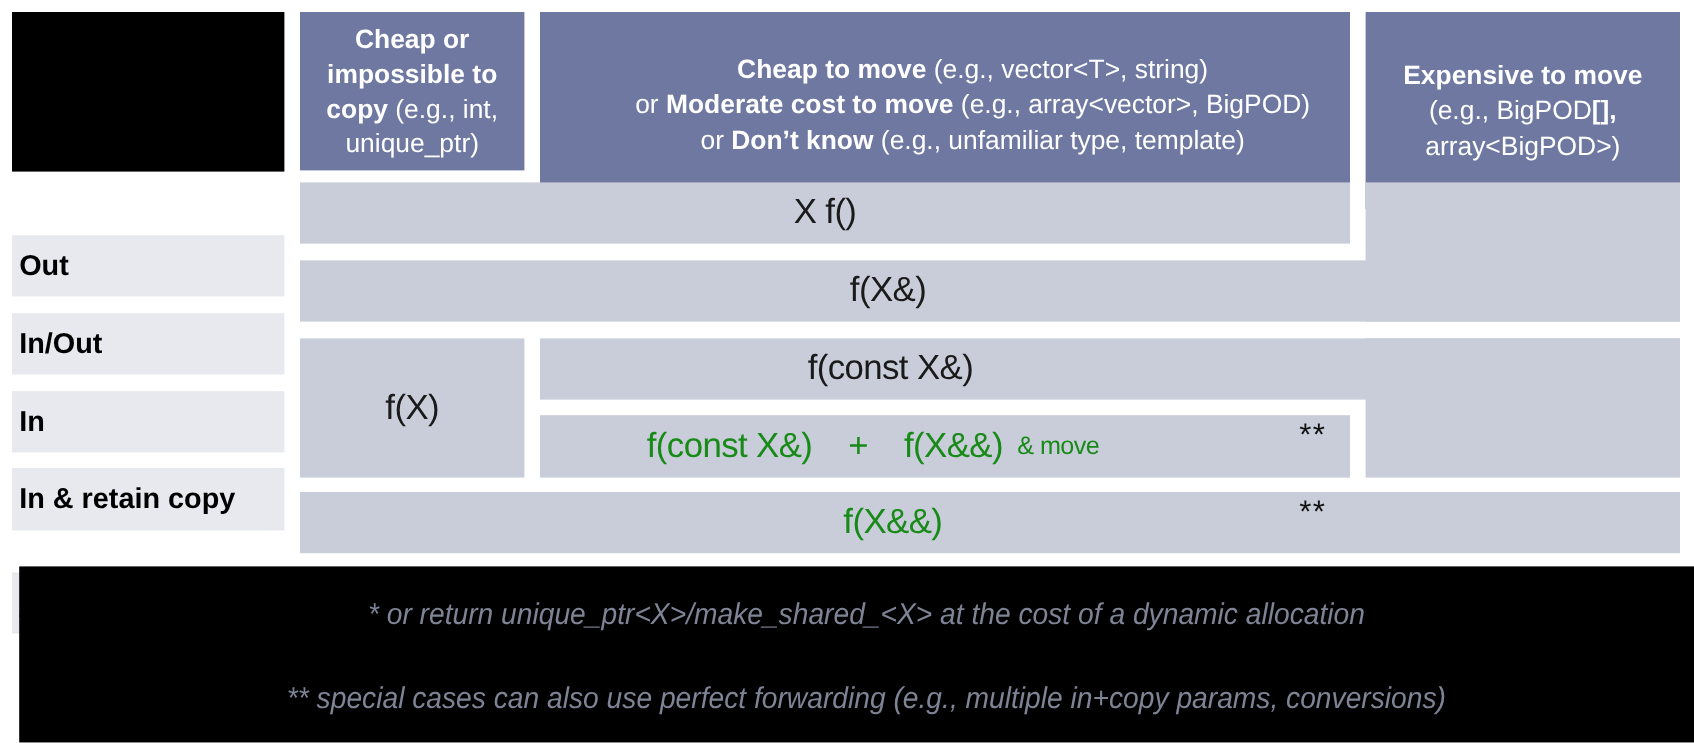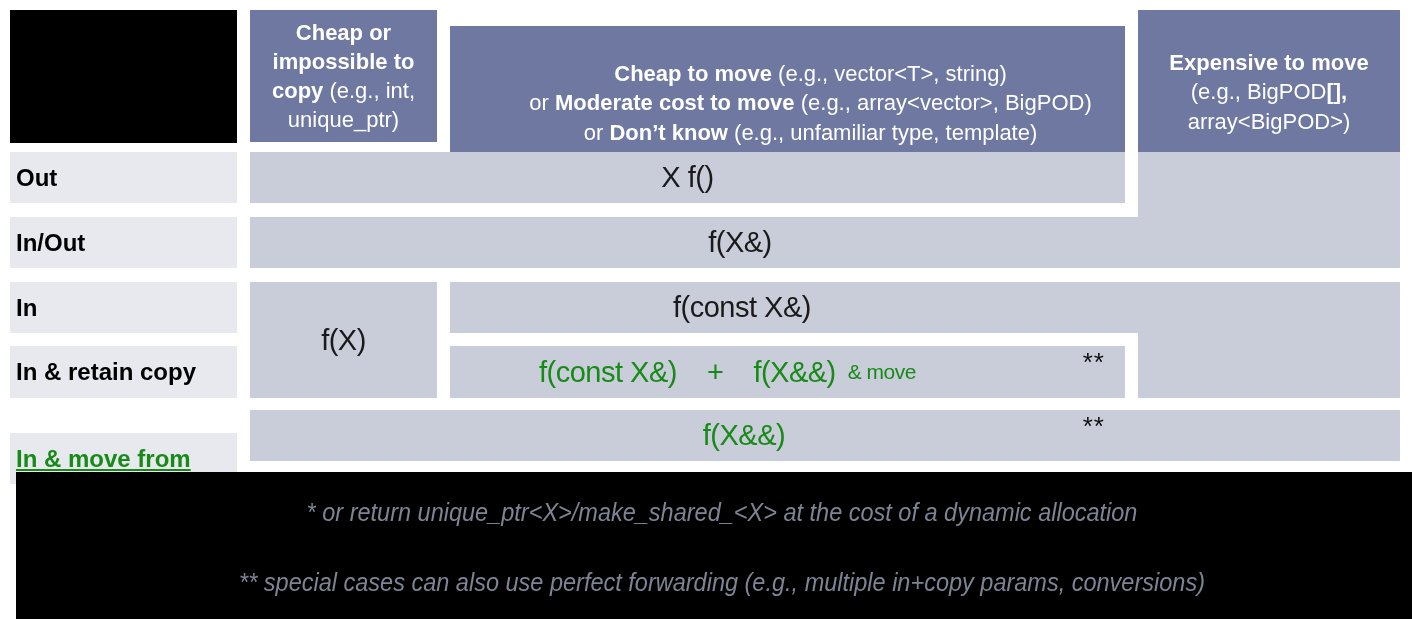--- a/index.html
+++ b/index.html
@@ -8,26 +8,26 @@
     font-family:"Liberation Sans",sans-serif;
   }
   .abs{position:absolute;box-sizing:border-box;}
   
   .corner{left:10px;top:10px;width:227px;height:133px;background:#000;}
   .hdr{
     background:#6e78a0;color:#ffffff;display:flex;align-items:center;justify-content:center;
     text-align:center;font-size:22px;line-height:1.32;
   }
   #h1{left:250px;top:10px;width:187px;height:132px;padding:0 6px;}
-  #h2{left:450px;top:26px;width:675px;height:154px;padding-left:46px;}
+  #h2{left:450px;top:10px;width:675px;height:154px;padding-left:46px;}
   #h3{left:1138px;top:10px;width:262px;height:164px;}
   .hline{white-space:nowrap;}
   .rowlabel{
     background:#e7e9ef;color:#000;display:flex;align-items:center;
-    font-weight:bold;font-size:24px;padding-left:6px;left:10px;width:227px;height:51px;
+    font-weight:bold;font-size:24px;padding-left:6px;left:10px;width:227px;height:51px;margin-top:44px;
   }
   #rl-out{top:152px;}
   #rl-inout{top:217px;}
   #rl-in{top:282px;}
   #rl-retain{top:346px;height:52px;}
   #rl-movefrom{top:433px;color:#178a17;text-decoration:underline;}
   .cell{
     background:#c9ccd9;display:flex;align-items:center;justify-content:center;
     font-size:29px;color:#1a1a1a;letter-spacing:-0.5px;
   }

